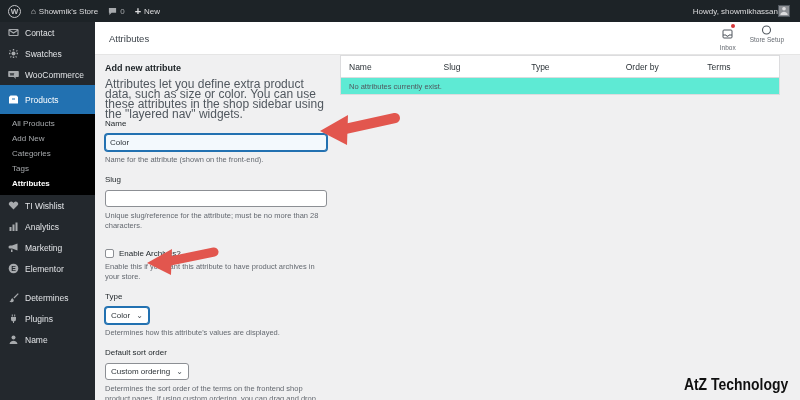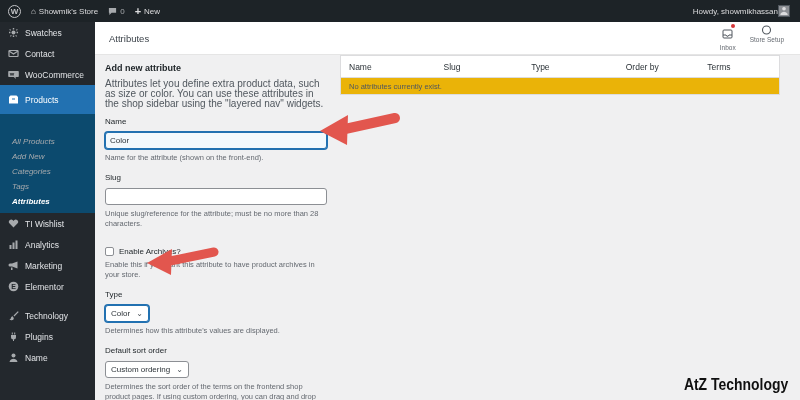--- a/index.html
+++ b/index.html
@@ -17,21 +17,21 @@
   .icon-8 { width:9px; height:9px; display:inline-block; }
   .plus-glyph { font-size:11px; line-height:9px; color:#dcdcde; font-weight:bold; }
   .comment-count { color:#a7aaad; }
 
   
   .sidebar { position:absolute; top:22px; left:0; width:95px; height:378px; background:#23282d; color:#e2e4e7; z-index:20; }
   .side-item { height:21px; display:flex; align-items:center; gap:6px; padding-left:8px; font-size:8.5px; color:#e2e4e7; cursor:pointer; }
   .side-item .sicon { width:11px; height:11px; flex:0 0 11px; display:flex; align-items:center; justify-content:center; }
   .side-item.active { background:#2271b1; color:#fff; height:29px; position:relative; }
   .side-item.active::after { content:''; position:absolute; right:-8px; top:50%; margin-top:-8px; border:8px solid transparent; border-left-color:#2271b1; }
-  .submenu { background:#0c4a6e; padding:20px 0 4px 0;font-style:italic; }
+  .submenu { background:#000000; padding:2px 0 4px 0; }
   .sub-item { height:15px; display:flex; align-items:center; padding-left:12px; font-size:8px; color:#a7aaad; cursor:pointer; }
   .sub-item.current { color:#fff; font-weight:bold; }
   .side-group-sep { height:8px; }
   svg.g { stroke:#a7aaad; fill:none; stroke-width:1.2; }
   svg.gf { fill:#a7aaad; stroke:none; } .active svg.gf { fill:#fff; }
 
   
   .content { position:absolute; top:22px; left:95px; width:705px; height:378px; background:#f0f0f1; }
   .page-header { position:absolute; top:0; left:0; width:705px; height:33px; background:#fff; border-bottom:1px solid #e5e5e5; display:flex; align-items:center; }
   .page-title { font-size:9.5px; color:#3c434a; padding-left:14px; }
@@ -39,39 +39,39 @@
   .h-action { display:flex; flex-direction:column; align-items:center; gap:1px; cursor:pointer; }
   .h-action .lbl { font-size:6.5px; color:#646970; }
   .inbox-wrap { position:relative; }
   .inbox-dot { position:absolute; top:-1px; right:-2px; width:4px; height:4px; background:#d63638; border-radius:50%; }
 
   .body { position:absolute; top:33px; left:0; width:705px; height:345px; }
 
   
   .form-col { position:absolute; left:10px; top:8px; width:222px; }
   .form-heading { font-size:9px; font-weight:bold; color:#1d2327; margin-bottom:6px; }
-  .intro { font-size:10px; color:#50575e; line-height:10px; margin-bottom:8px; }
+  .intro { font-size:12px; color:#50575e; line-height:10px; }
   .f-label { font-size:8px; color:#1d2327; margin-bottom:3px; }
   .f-input { width:222px; height:17px; background:#fff; border:1px solid #8c8f94; border-radius:3px; font-size:8px; color:#2c3338; padding:0 4px; font-family:"Liberation Sans",sans-serif; }
   .f-input.focused { border-color:#2271b1; box-shadow:0 0 0 1px #2271b1; background:#f3f9fd; }
   .help { font-size:7.5px; color:#646970; line-height:10px; margin-top:4px; margin-bottom:10px; }
   .check-row { display:flex; align-items:flex-start; gap:5px; margin-top:18px; }
   .checkbox { width:9px; height:9px; background:#fff; border:1px solid #8c8f94; border-radius:2px; cursor:pointer; }
   .check-label { font-size:8px; color:#1d2327; }
   .select { height:17px; background:#fff; border:1px solid #8c8f94; border-radius:3px; display:inline-flex; align-items:center; gap:6px; padding:0 5px; font-size:8px; color:#2c3338; cursor:pointer; }
   .select .chev { font-size:8px; color:#50575e; line-height:6px; }
   .select.focused { border-color:#2271b1; box-shadow:0 0 0 1px #2271b1; }
 
   
   .table-col { position:absolute; left:245px; top:0; width:440px; }
   .attr-table { width:440px; border:1px solid #dcdcde; background:#fff; }
   .t-head { display:flex; height:22px; align-items:center; background:#fff; border-bottom:1px solid #dcdcde; }
   .t-head .th { font-size:8.5px; color:#2c3338; padding-left:8px; }
   .th.c0{width:95px;} .th.c1{width:88px;} .th.c2{width:95px;} .th.c3{width:82px;} .th.c4{width:80px;}
-  .t-row { height:16px; display:flex; align-items:center; background:#eab308; }
+  .t-row { height:16px; display:flex; align-items:center; background:#5eead4; }
   .t-row .empty { font-size:7.5px; color:#50575e; padding-left:8px; }
 
   
   .overlay { position:absolute; inset:0; pointer-events:none; z-index:40; }
   .watermark { position:absolute; right:12px; bottom:5px; font-size:17px; font-weight:bold; color:#101010; transform:scaleX(0.82); transform-origin:right; letter-spacing:0; }
 </style>
 </head>
 <body>
 
 <div class="page">
@@ -101,35 +101,35 @@
             <circle cx="6" cy="4.5" r="2.2" fill="#dcdcde"></circle>
             <path d="M1.5 12c.5-3 3-3.8 4.5-3.8S10 9 10.5 12z" fill="#dcdcde"></path>
           </svg>
       </span>
     </div>
   </div>
 
   <div class="sidebar">
     <div class="side-item">
       <span class="sicon">
-          <svg class="gf" width="11" height="11" viewBox="0 0 11 11">
-            <circle cx="5.5" cy="5.5" r="2"></circle>
-            <path d="M4.8 1h1.4v1.4H4.8zM4.8 8.6h1.4V10H4.8zM1 4.8h1.4v1.4H1zM8.6 4.8H10v1.4H8.6zM2 2l1 1-0.7 0.7-1-1zM8 8l1 1-0.7 0.7-1-1zM9 2 8 3l0.7 0.7 1-1zM3 8 2 9l0.7 0.7 1-1z"></path>
-          </svg>
-        </span>
-      <span>Swatches</span>
-    </div>
-    <div class="side-item">
-      <span class="sicon">
           <svg class="g" width="11" height="11" viewBox="0 0 11 11">
             <rect x="1" y="2.5" width="9" height="6" rx="0.5"></rect>
             <path d="M1 3l4.5 3L10 3"></path>
           </svg>
         </span>
       <span>Contact</span>
+    </div>
+    <div class="side-item">
+      <span class="sicon">
+          <svg class="gf" width="11" height="11" viewBox="0 0 11 11">
+            <circle cx="5.5" cy="5.5" r="2"></circle>
+            <path d="M4.8 1h1.4v1.4H4.8zM4.8 8.6h1.4V10H4.8zM1 4.8h1.4v1.4H1zM8.6 4.8H10v1.4H8.6zM2 2l1 1-0.7 0.7-1-1zM8 8l1 1-0.7 0.7-1-1zM9 2 8 3l0.7 0.7 1-1zM3 8 2 9l0.7 0.7 1-1z"></path>
+          </svg>
+        </span>
+      <span>Swatches</span>
     </div>
     <div class="side-item">
       <span class="sicon">
           <svg class="gf" width="11" height="11" viewBox="0 0 11 11">
             <path d="M1 2h9a0.8 0.8 0 0 1 .8.8v4.4a0.8 0.8 0 0 1-.8.8H7.5L8 10 5.8 8H1a0.8 0.8 0 0 1-.8-.8V2.8A0.8 0.8 0 0 1 1 2z"></path>
             <path d="M2.2 4l0.8 2.5L4 4l1 2.5L5.8 4" stroke="#23282d" stroke-width="0.8" fill="none"></path>
           </svg>
         </span>
       <span>WooCommerce</span>
     </div>
@@ -186,21 +186,21 @@
         </span>
       <span>Elementor</span>
     </div>
     <div class="side-group-sep"></div>
     <div class="side-item">
       <span class="sicon">
           <svg class="gf" width="11" height="11" viewBox="0 0 11 11">
             <path d="M9.8 1.2 5.5 5.5l0.9 0.9 4.3-4.3zM4.8 6.2c-1 0-1.8.8-1.8 1.8 0 .8-.7 1.2-1.5 1.2.6.8 1.5 1 2.3 1 1.2 0 2-1 2-2z"></path>
           </svg>
         </span>
-      <span>Technology</span>
+      <span>Determines</span>
     </div>
     <div class="side-item">
       <span class="sicon">
           <svg class="gf" width="11" height="11" viewBox="0 0 11 11">
             <path d="M3 4h5v2a2.5 2.5 0 0 1-5 0zM3.8 1.5h1v2h-1zM6.2 1.5h1v2h-1zM5 8.5h1V10H5z"></path>
           </svg>
         </span>
       <span>Plugins</span>
     </div>
     <div class="side-item">

